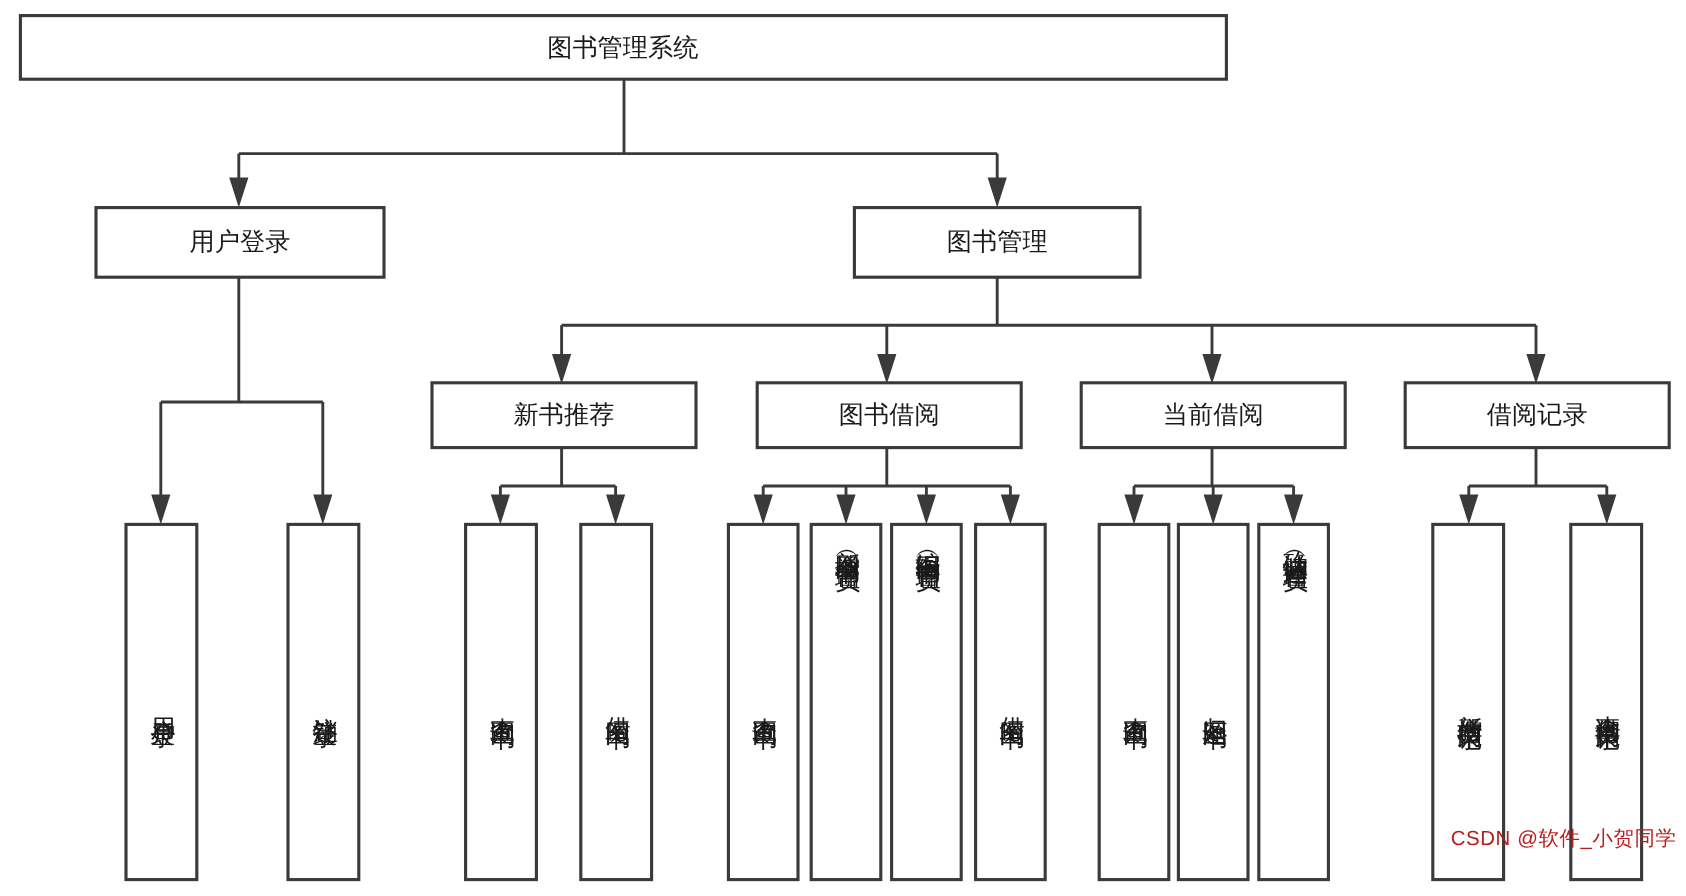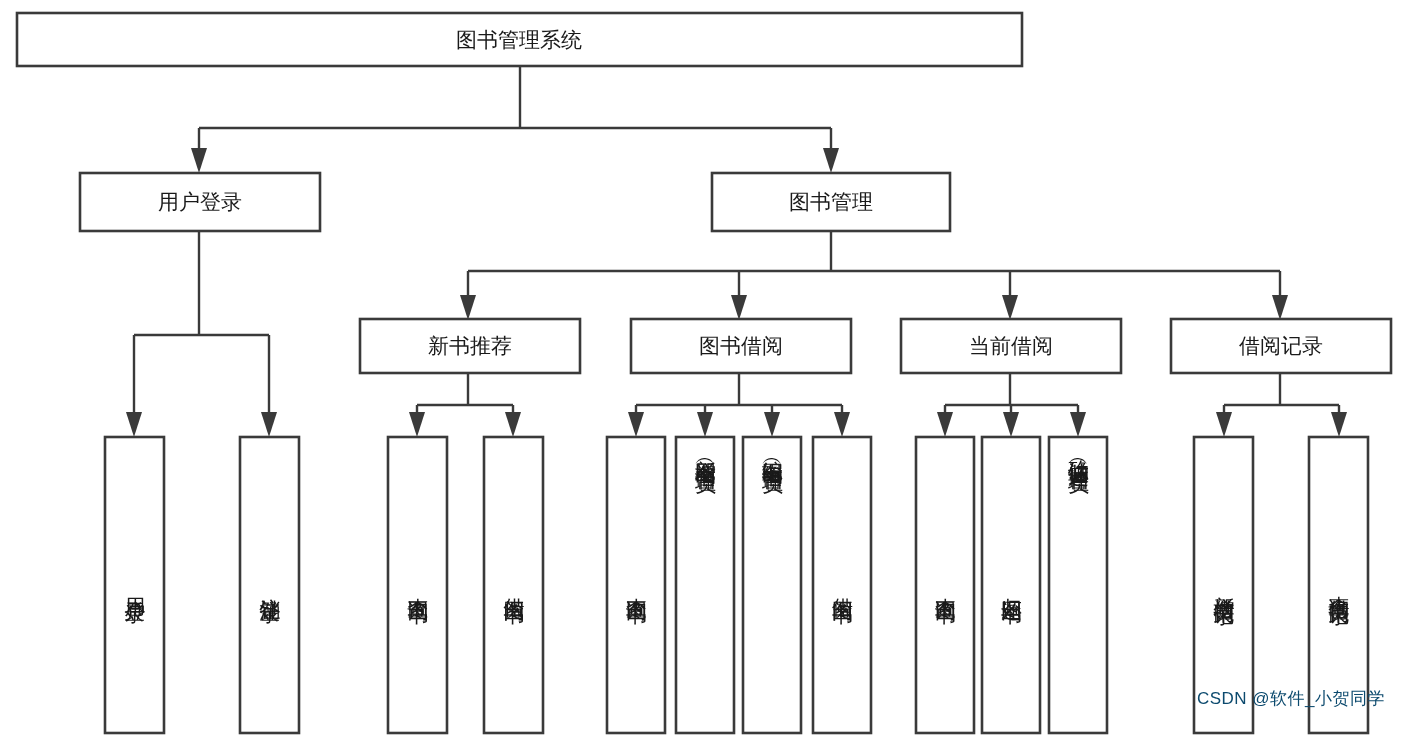--- a/index.html
+++ b/index.html
@@ -59,25 +59,25 @@
     text-orientation: upright;
     font-family: "Liberation Sans", "DejaVu Sans", sans-serif;
     font-size: 21px;
     line-height: 1.18;
     letter-spacing: 2px;
     color: #1a1a1a;
     white-space: nowrap;
   }
   #watermark {
     position: absolute;
-    right: 20px;
+    right: 8px;
     bottom: 4px;
     font-family: "Liberation Sans", "DejaVu Sans", sans-serif;
     font-size: 17px;
-    color: #0c4a6e;
+    color: #b91c1c;
     letter-spacing: 0.5px;
     white-space: nowrap;
     margin-top: 29px;
   }
 </style>
 </head>
 <body>
 
 <div id="diagram-root">
 

